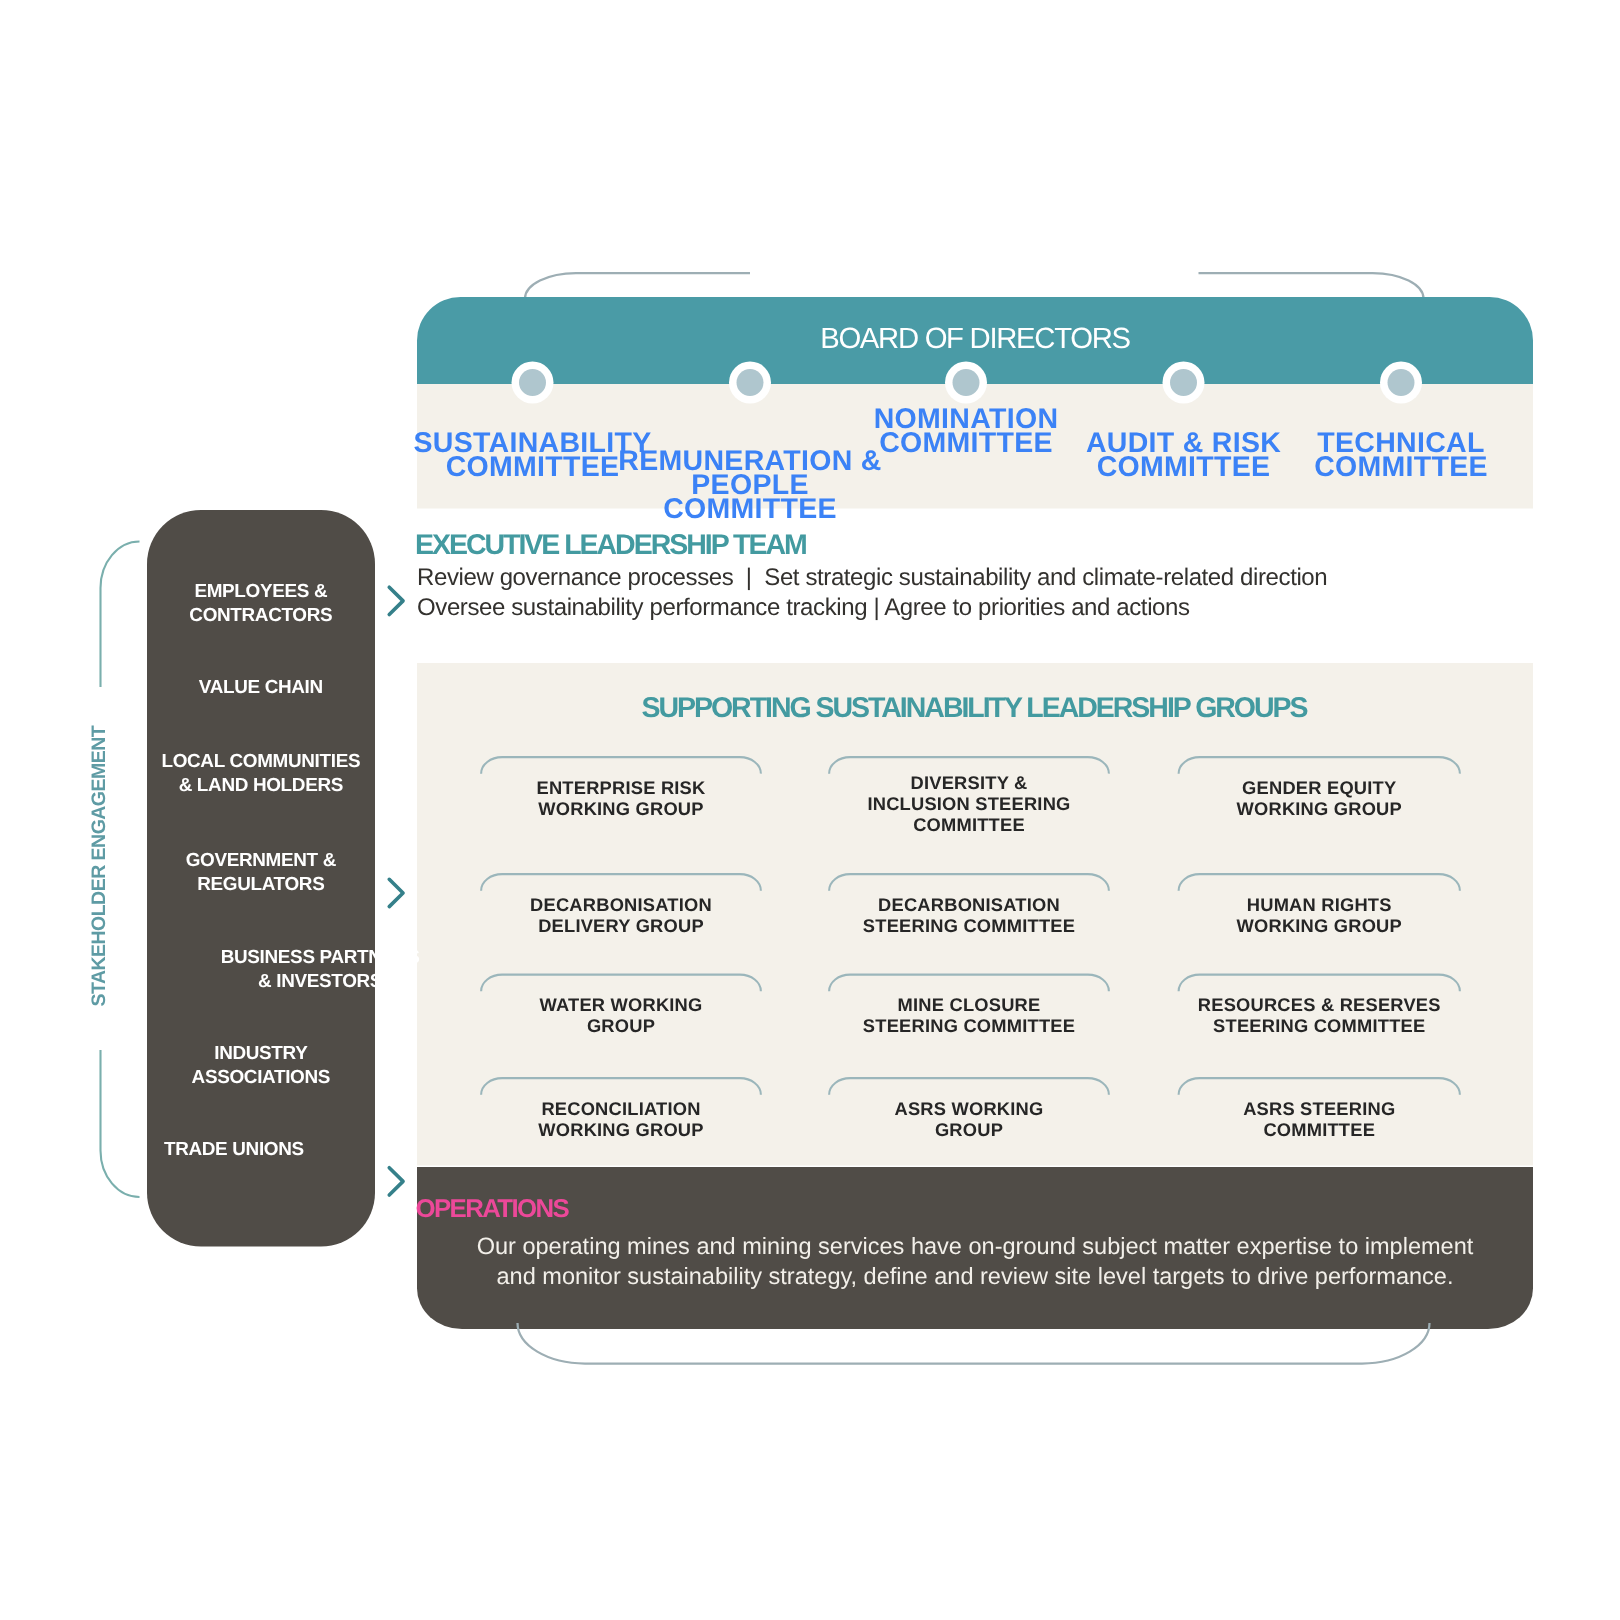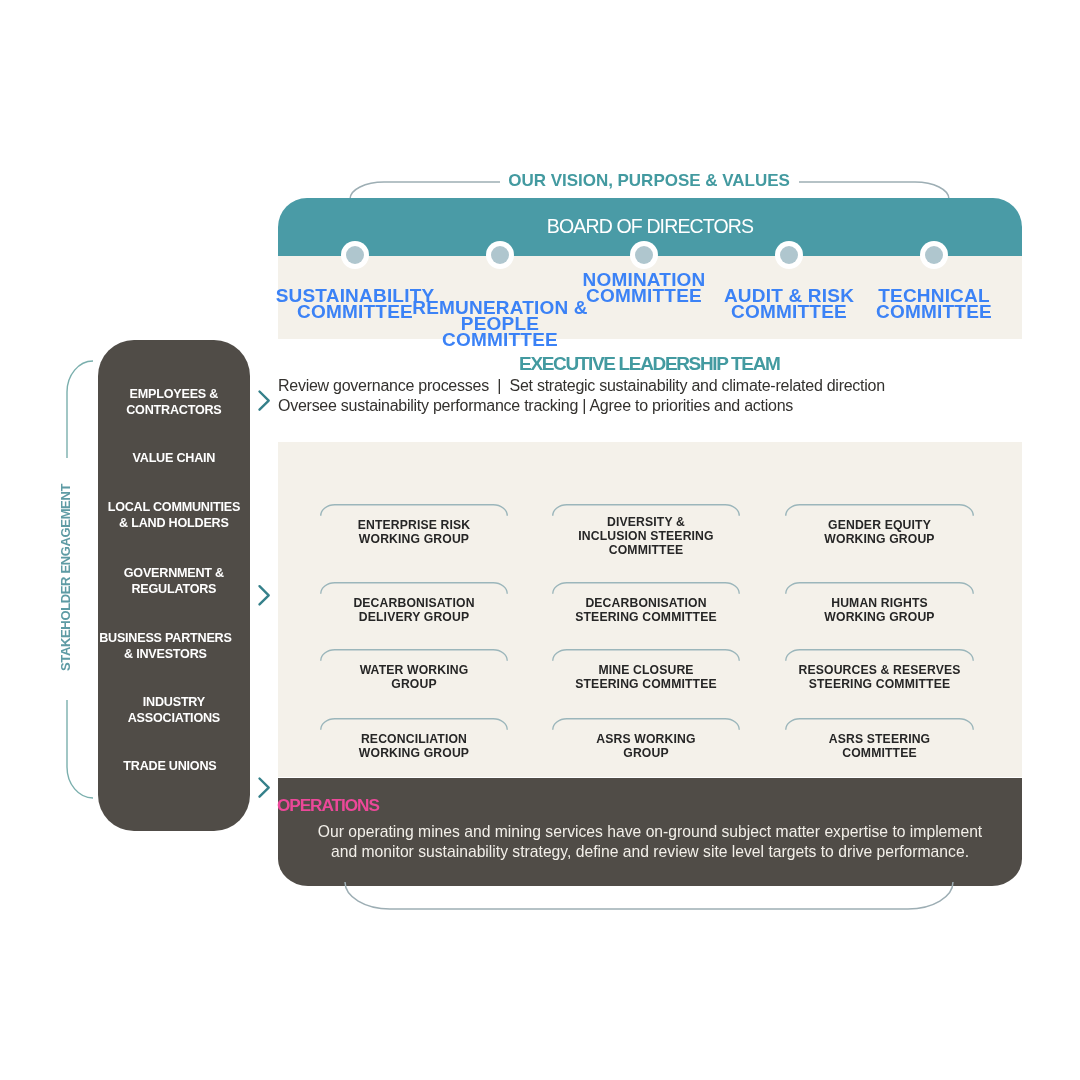--- a/index.html
+++ b/index.html
@@ -18,21 +18,21 @@
   
   #committee-band{left:278px;top:256px;width:744px;height:83px;background:#F4F1EA;}
 
   .dot{width:28px;height:28px;border-radius:50%;background:#fff;}
   .dot i{display:block;position:absolute;left:5px;top:5px;width:18px;height:18px;
          border-radius:50%;background:#AFC6CE;}
   .cmt-label{position:absolute;text-align:center;color:#3b82f6;
              font-size:19px;font-weight:bold;line-height:16px;letter-spacing:.2px;}
 
   
-  #exec-title{left:278px;top:353px;width:744px;text-align:center;color:#439AA0;
+  #exec-title{left:278px;top:353px;width:744px;text-align:left;color:#439AA0;
               font-size:19px;font-weight:bold;letter-spacing:-1.35px;text-indent:-1.35px;}
   #exec-lines{left:278px;top:376px;width:744px;color:#33312E;
               font-size:16px;letter-spacing:-0.26px;line-height:20.2px;}
 
   #exec-lines > div, #ops-lines > div{white-space:pre;}
 
   
   #support-panel{left:278px;top:442px;width:744px;height:335px;background:#F4F1EA;}
   #support-title{left:278px;top:462px;width:744px;text-align:center;color:#439AA0;
                  font-size:19px;font-weight:bold;letter-spacing:-1.35px;text-indent:-1.35px;}
@@ -59,21 +59,20 @@
 </style>
 </head>
 <body>
 
 <div id="stage">
 
   <svg class="abs" id="vision-bracket" style="left:0;top:0;width:1080px;height:1080px;pointer-events:none">
     <path d="M350,199 A34,17 0 0 1 384,182 L500,182" fill="none" stroke="#9DAEB4" stroke-width="1.5"></path>
     <path d="M949,199 A34,17 0 0 0 915,182 L799,182" fill="none" stroke="#9DAEB4" stroke-width="1.5"></path>
   </svg>
-  <div class="abs" id="vision-label" style="left:489px;top:171px;width:320px;text-align:center;color:#439AA0;font-size:17px;font-weight:bold;letter-spacing:-0.02px;">OUR VISION, PURPOSE &amp; VALUES</div>
 
   <div class="abs" id="board-bar"></div>
   <div class="abs" id="board-title">BOARD OF DIRECTORS</div>
 
   <div class="abs" id="committee-band"></div>
   <div id="committees-layer">
       <div class="abs dot" style="left: 341px; top: 241px;">
         <i></i>
       </div>
       <div class="cmt-label" style="left: 265px; top: 288px; width: 180px;">
@@ -110,20 +109,21 @@
       </div>
     </div>
 
   <div class="abs" id="exec-title">EXECUTIVE LEADERSHIP TEAM</div>
   <div class="abs" id="exec-lines">
     <div>Review governance processes  |  Set strategic sustainability and climate-related direction</div>
     <div>Oversee sustainability performance tracking | Agree to priorities and actions</div>
   </div>
 
   <div class="abs" id="support-panel"></div>
+  <div class="abs" id="support-title">SUPPORTING SUSTAINABILITY LEADERSHIP GROUPS</div>
   <div id="groups-layer">
       <div class="grp" style="left: 320px; top: 503.5px; width: 188px;">
         <svg class="cap" width="188" height="14" viewBox="0 0 188 14">
           <path d="M0.75,11.75 A14,11 0 0 1 14.75,0.75 L173.25,0.75 A14,11 0 0 1 187.25,11.75" fill="none" stroke="#9BB6BB" stroke-width="1.4"></path>
         </svg>
         <div class="txt" style="width: 188px;">
           <div>ENTERPRISE RISK</div>
           <div>WORKING GROUP</div>
         </div>
       </div>
@@ -246,29 +246,29 @@
         <div>VALUE CHAIN</div>
       </div>
       <div class="abs stk" style="left: 98px; top: 500px; width: 152px;">
         <div>LOCAL COMMUNITIES</div>
         <div>&amp; LAND HOLDERS</div>
       </div>
       <div class="abs stk" style="left: 98px; top: 566px; width: 152px;">
         <div>GOVERNMENT &amp;</div>
         <div>REGULATORS</div>
       </div>
-      <div class="abs stk" style="left: 98px; top: 631px; width: 135px;">
+      <div class="abs stk" style="left: 98px; top: 631px; width: 135px; padding-left: 48px;">
         <div>BUSINESS PARTNERS</div>
         <div>&amp; INVESTORS</div>
       </div>
       <div class="abs stk" style="left: 98px; top: 695px; width: 152px;">
         <div>INDUSTRY</div>
         <div>ASSOCIATIONS</div>
       </div>
-      <div class="abs stk" style="left: 100px; top: 759px; width: 140px;">
+      <div class="abs stk" style="left: 86px; top: 759px; width: 140px;">
         <div>TRADE UNIONS</div>
       </div>
     </div>
 
   <svg class="abs" id="stake-bracket" style="left:0;top:0;width:1080px;height:1080px;pointer-events:none">
     <path d="M93,361 A26,31 0 0 0 67,392 L67,458" fill="none" stroke="#7AAFAD" stroke-width="1.4"></path>
     <path d="M67,700 L67,767 A26,31 0 0 0 93,798" fill="none" stroke="#7AAFAD" stroke-width="1.4"></path>
   </svg>
   <div class="abs" id="stake-label" style="left:59px;top:671px;transform:rotate(-90deg);">STAKEHOLDER ENGAGEMENT</div>
 

